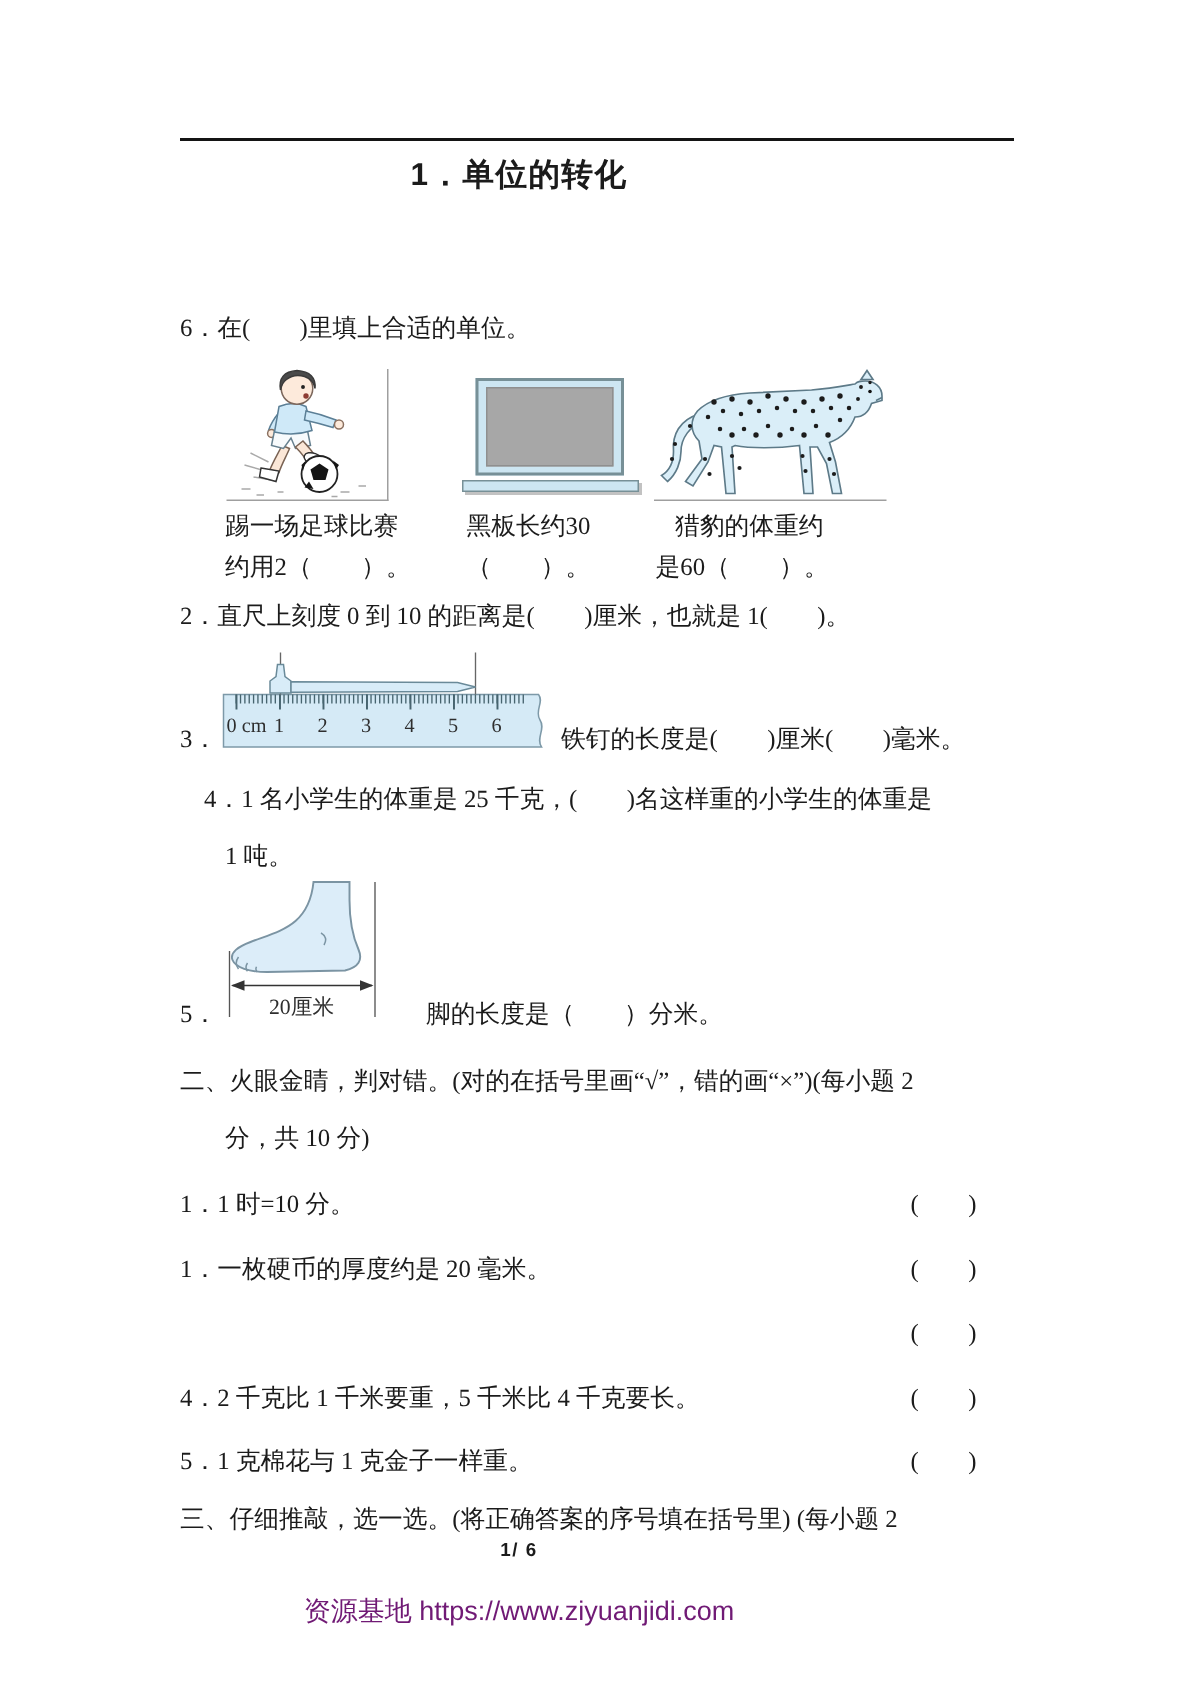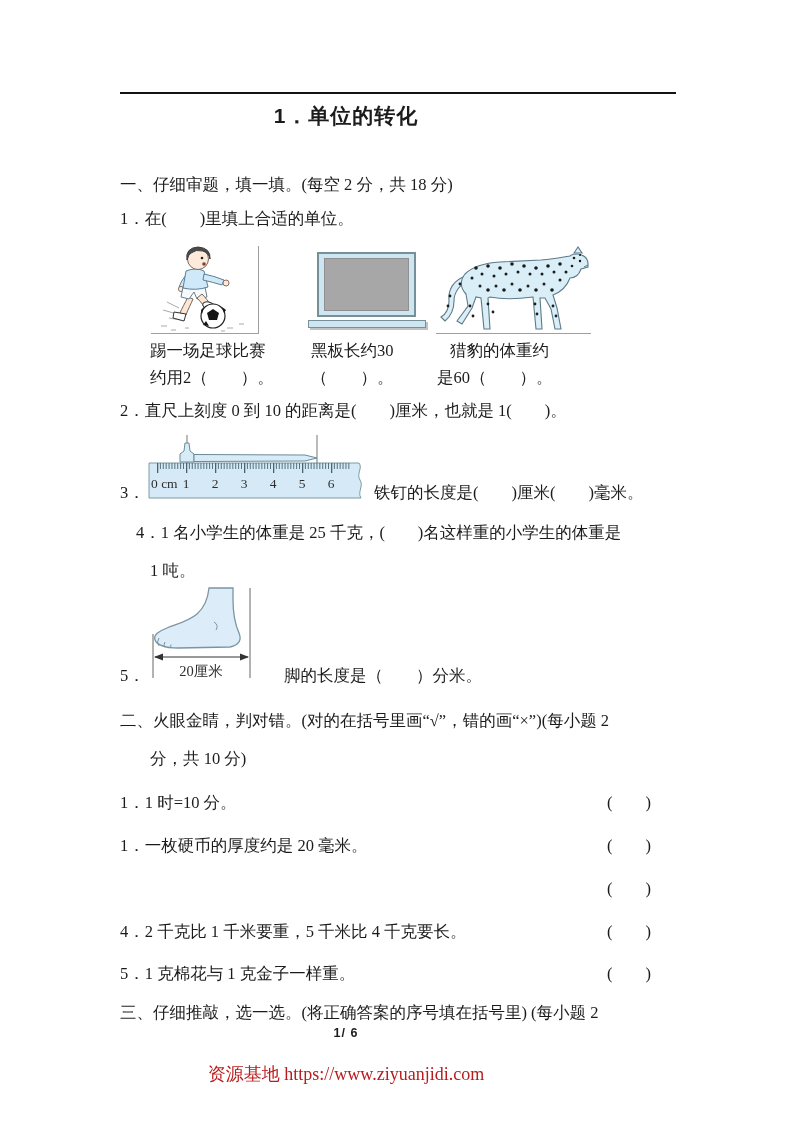--- a/index.html
+++ b/index.html
@@ -18,35 +18,34 @@
   .fig.framed { border-right:1px solid #9f9f9f; border-bottom:1px solid #9f9f9f; }
   .fig.grounded { border-bottom:1px solid #9f9f9f; }
   .board-outer { position:absolute; left:9px; top:6px; width:99px; height:65px;
                  background:#cde6f2; border:2px solid #779097; }
   .board-inner { position:absolute; left:5px; top:4px; width:85px; height:53px;
                  background:#a7a7a7; border:1px solid #8f8f8f; }
   .board-tray  { position:absolute; left:0; top:74px; width:118px; height:8px;
                  background:#cde6f2; border:1px solid #779097; box-shadow:2px 2px 0 #c2c2c2; }
   .pagenum { position:absolute; top:1026px; font-family:"Liberation Sans","DejaVu Sans",sans-serif;
              font-weight:bold; font-size:12.5px; letter-spacing:1px;text-align:center; }
-  .watermark { position:absolute; top:1062px; font-family:Liberation Serif, serif;
-               font-size:18px; color:#b91c1c; }
+  .watermark { position:absolute; top:1062px; font-family:Liberation Sans, sans-serif;
+               font-size:18px; color:#701a75; }
   svg { display:block; }
   svg text { font-family:"Liberation Serif","DejaVu Serif",serif; fill:#2e2e2e; }
 </style>
 </head>
 <body>
 
 <div class="page">
 
   <div class="rule"></div>
   <div class="title center">1．单位的转化</div>
 
-  <div class="t" style="top:172px;left:120px">一、仔细审题，填一填。(每空 2 分，共 18 分)</div>
-  <div class="t" style="top:206px;left:120px">1．在(　　)里填上合适的单位。</div>
+  <div class="t" style="top:206px;left:120px">6．在(　　)里填上合适的单位。</div>
 
   <div class="fig framed" style="left:151px;width:108px">
     <svg width="107" height="87" viewBox="0 0 107 87">
       <g stroke="#a9a9a9" stroke-width="1">
         <path d="M10 80 h6 M20 84 h5 M34 82 h4 M76 82 h6 M88 78 h5 M70 85 h4"></path>
         <path d="M16 56 L28 62 M12 64 L26 68 M18 72 L30 74"></path>
       </g>
       <path d="M35 29 Q30 35 28 41 L33 43 Q35 37 39 33 Z" fill="#cfe9f8" stroke="#5b7f96"></path>
       <circle cx="30" cy="43" r="2.6" fill="#fdeadb" stroke="#8a7060"></circle>
       <path d="M37 51 C34 57 31 62 29 67 L35 69 C37 63 40 58 42 53 Z" fill="#fbe7d7" stroke="#7a6354"></path>

